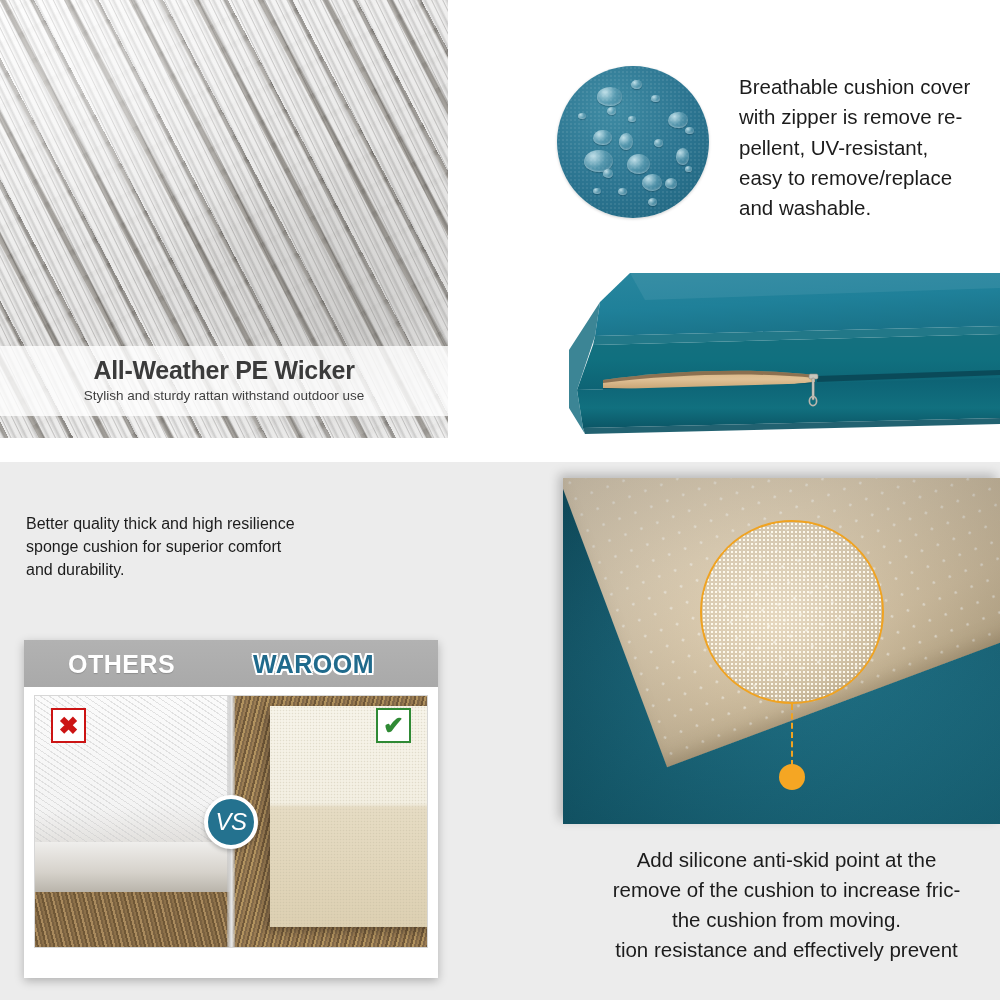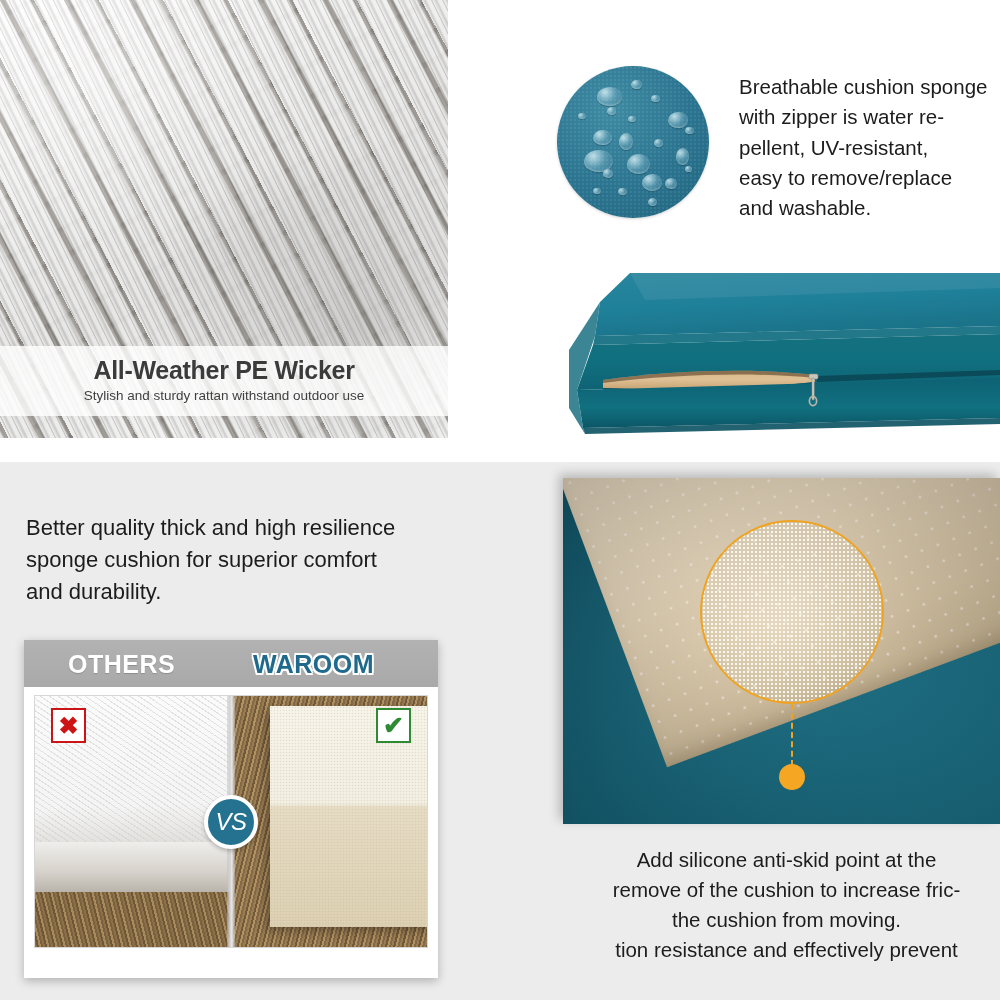--- a/index.html
+++ b/index.html
@@ -149,21 +149,21 @@
     left: 525px; top: 258px;
     width: 478px; height: 190px;
   }
   .cushion-svg { display: block; width: 100%; height: 100%; }
 
   
   .mid-copy {
     position: absolute;
     left: 26px; top: 512px;
     width: 420px;
-    font-size: 22px;
+    font-size: 16px;
     line-height: 1.45;
     color: #1c1c1c;
   }
 
   
   .compare-panel {
     position: absolute;
     left: 24px; top: 640px;
     width: 414px; height: 338px;
     background: #ffffff;
@@ -427,22 +427,22 @@
     <div class="drop" style="left:30%;top:68%;width:7%;height:6%;"></div>
     <div class="drop" style="left:56%;top:71%;width:13%;height:11%;"></div>
     <div class="drop" style="left:71%;top:74%;width:8%;height:7%;"></div>
     <div class="drop" style="left:40%;top:80%;width:6%;height:5%;"></div>
     <div class="drop" style="left:24%;top:80%;width:5%;height:4%;"></div>
     <div class="drop" style="left:60%;top:87%;width:6%;height:5%;"></div>
     <div class="drop" style="left:84%;top:66%;width:5%;height:4%;"></div>
   </div>
 
   <div class="top-copy">
-    <div>Breathable cushion sponge</div>
-    <div>with zipper is water re-</div>
+    <div>Breathable cushion cover</div>
+    <div>with zipper is remove re-</div>
     <div>pellent, UV-resistant,</div>
     <div>easy to remove/replace</div>
     <div>and washable.</div>
   </div>
 
   <div class="cushion-wrap">
     <svg class="cushion-svg" viewBox="0 0 478 190" preserveAspectRatio="none">
       <defs>
         <linearGradient id="topFace" x1="0" y1="0" x2="0.35" y2="1">
           <stop offset="0%" stop-color="#28869e"></stop>

